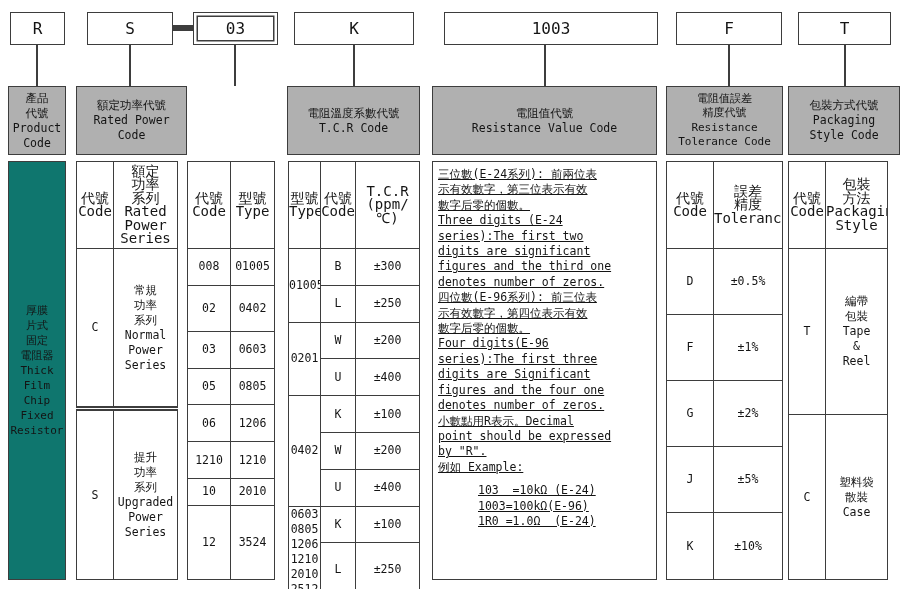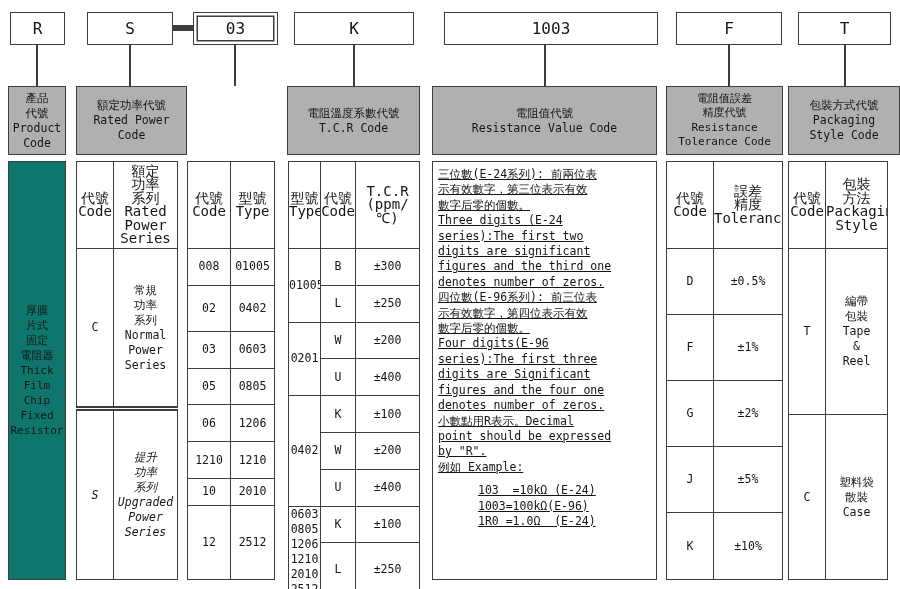--- a/index.html
+++ b/index.html
@@ -19,21 +19,21 @@
   
   .panel{position:absolute;top:161px;height:419px;background:#0f766e;border:1.6px solid #3d3d3d;
          box-sizing:border-box;display:flex;align-items:center;justify-content:center;
          text-align:center;white-space:pre-line;font-size:11px;line-height:15px;}
   table.grid{position:absolute;top:161px;height:419px;border-collapse:collapse;
              table-layout:fixed;background:#fff;}
   table.grid td{border:1.6px solid #3d3d3d;text-align:center;vertical-align:middle;
                 white-space:pre-line;font-size:11.5px;line-height:15px;padding:0;overflow:hidden;}
   table.grid td.h6{line-height:13.5px;font-size:14px;}
   td.typelist{font-size:10.5px;line-height:11.5px;}
-  tr.sep td{border-top:5px double #3d3d3d;font-style:italic;}
+  tr.sep td{border-top:5px double #3d3d3d;}
   
   .rv{position:absolute;top:161px;height:419px;background:#fff;border:1.6px solid #3d3d3d;
       box-sizing:border-box;padding:5px 3px 0 5px;font-size:11.5px;line-height:15.4px;}
   .rv .desc{white-space:pre-line;}
   .rv .ex{white-space:pre;margin:8px 0 12px 40px;}
 </style>
 </head>
 <body>
 
 <div class="stage">
@@ -156,21 +156,21 @@
     <tr style="height:36.8px;">
           <td>1210</td>
           <td>1210</td>
         </tr>
     <tr style="height:27px;">
           <td>10</td>
           <td>2010</td>
         </tr>
     <tr>
           <td>12</td>
-          <td>2512</td>
+          <td>3524</td>
         </tr>
   </tbody>
     </table>
 
   <table class="grid" style="left:288px;width:132px;">
     <colgroup>
         <col style="width:32px">
         <col style="width:35px">
         <col>
       </colgroup>

